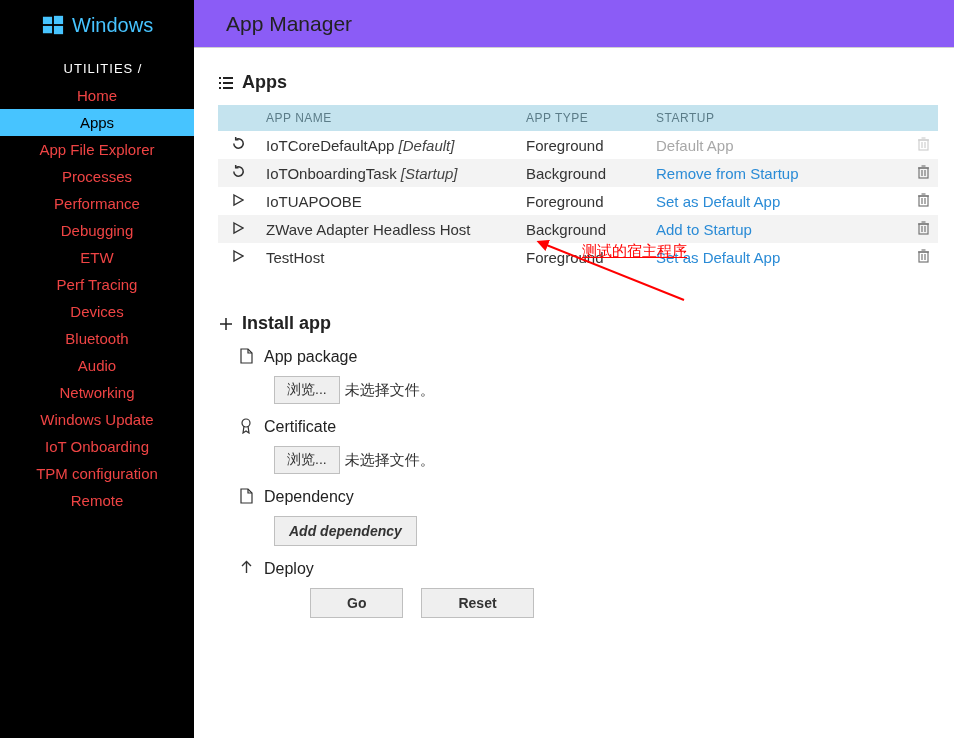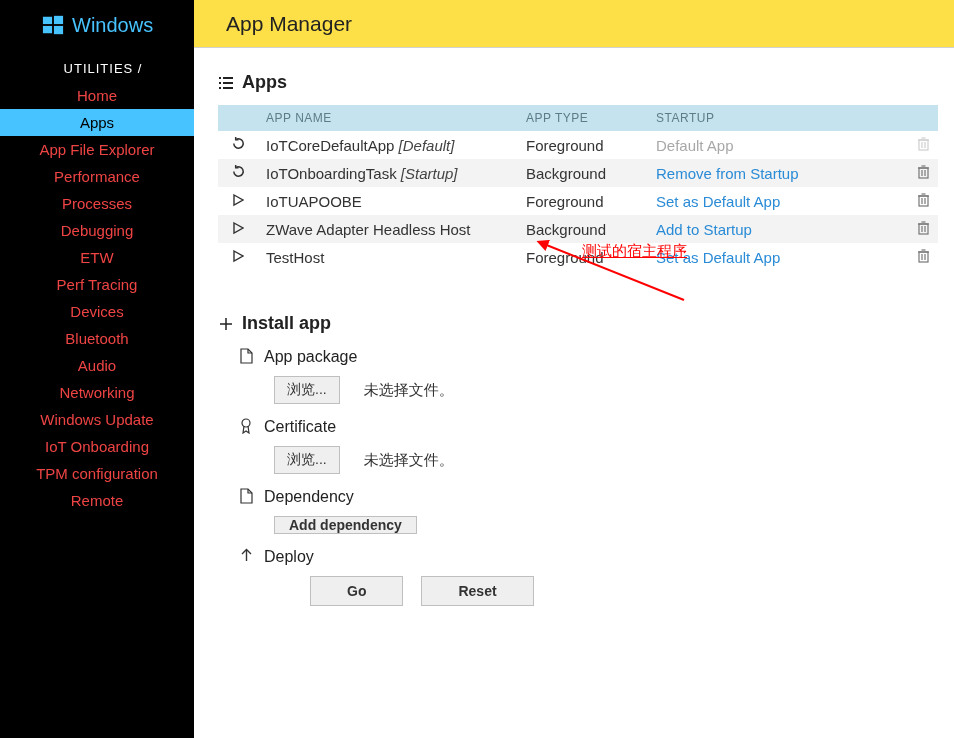--- a/index.html
+++ b/index.html
@@ -49,21 +49,21 @@
   }
   .navlist li.active {
     background: #47c4ff;
     color: #000;
   }
 
   
   .main { flex: 1; display: flex; flex-direction: column; height: 100%; }
   .titlebar {
     height: 48px;
-    background: #fde047;
+    background: #8b5cf6;
     border-bottom: 1px solid #d0d0d0;
     display: flex;
     align-items: center;
     padding-left: 32px;
     font-size: 21px;
     color: #222;
   }
   .content { padding: 24px 16px 10px 24px; position: relative; }
 
   
@@ -114,34 +114,34 @@
     display:flex;
     align-items:flex-start;
     gap: 10px;
     font-size: 16px;
     color:#222;
     margin: 14px 0 10px 20px;
   }
   .field-row {
     display:flex;
     align-items:center;
-    gap: 24px;
+    gap: 5px;
     margin-left: 56px;
     margin-bottom: 8px;
   }
   .btn {
     background: #efefef;
     border: 1px solid #bfbfbf;
     padding: 4px 12px;
     font-size: 14px;
     cursor: pointer;
     color:#333;
   }
   .btn.wide { padding: 6px 36px; font-weight: 600; }
-  .btn.medium { padding: 0 14px; font-weight:600; }
+  .btn.medium { padding: 6px 14px; font-weight:600;font-style:italic; }
   .file-status { color:#333; font-size:15px; }
   .deploy-row { display:flex; gap:18px; margin-left:64px; margin-top:4px;padding-left:28px;}
 
   
   .annotation {
     position: absolute;
     left: 340px;
     top: 192px;
     pointer-events: none;
   }
@@ -169,22 +169,22 @@
             <rect x="13" y="13" width="10" height="9"></rect>
           </svg>
       </span>
       <span>Windows</span>
     </div>
     <div class="breadcrumb">UTILITIES /</div>
     <ul class="navlist" id="navlist">
         <li>Home</li>
         <li class="active">Apps</li>
         <li>App File Explorer</li>
+        <li>Processes</li>
         <li>Performance</li>
-        <li>Processes</li>
         <li>Debugging</li>
         <li>ETW</li>
         <li>Perf Tracing</li>
         <li>Devices</li>
         <li>Bluetooth</li>
         <li>Audio</li>
         <li>Networking</li>
         <li>Windows Update</li>
         <li>IoT Onboarding</li>
         <li>TPM configuration</li>

